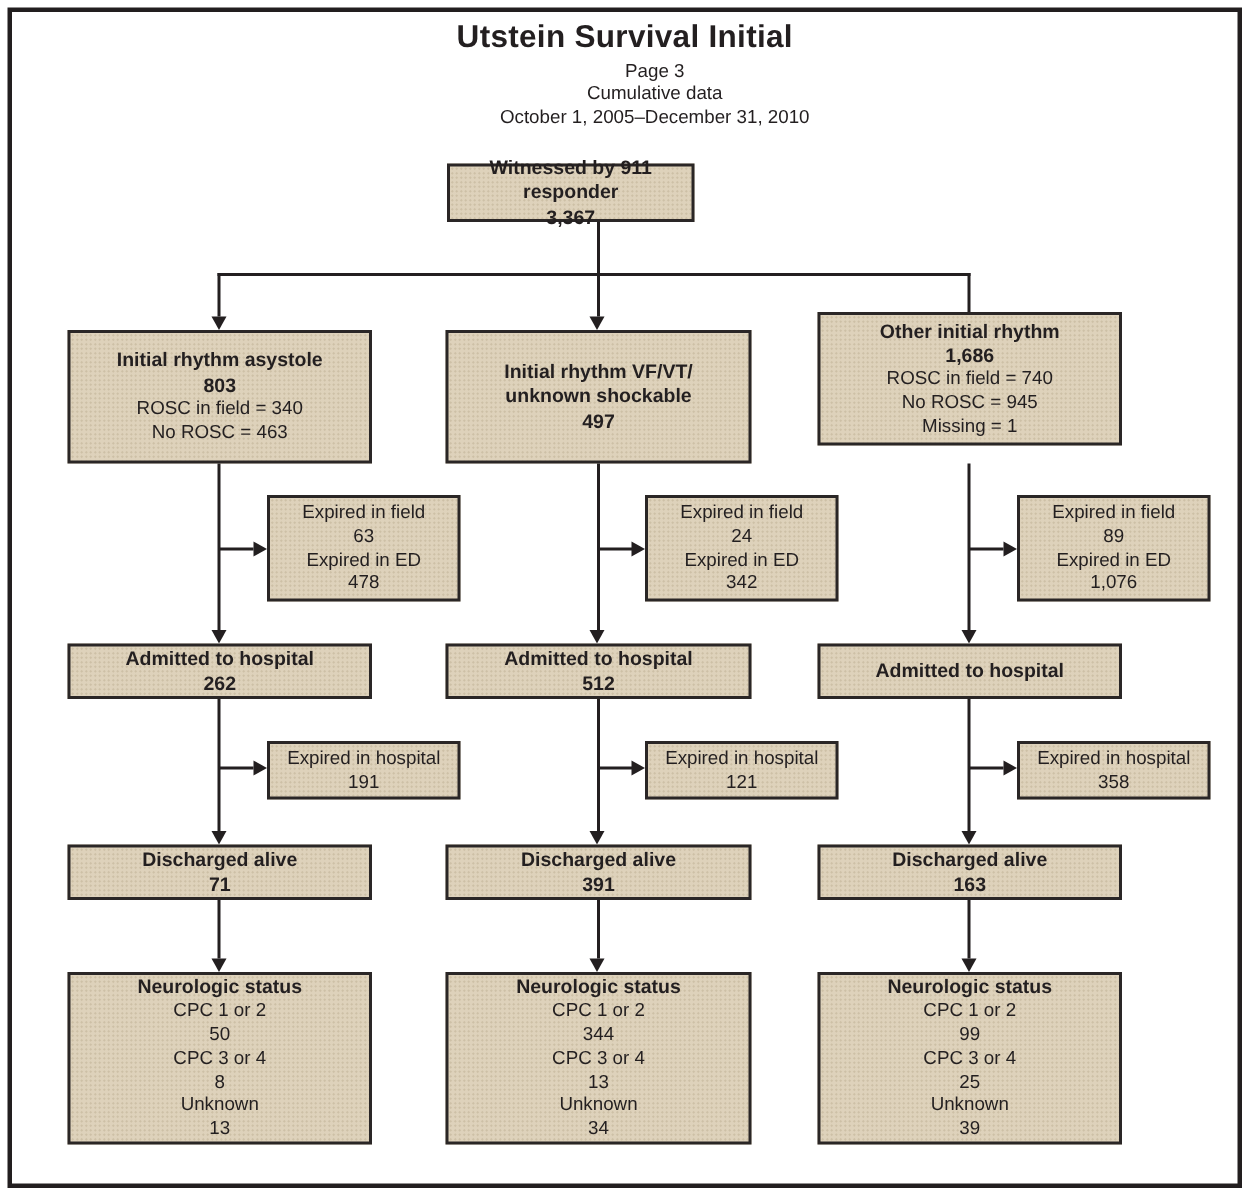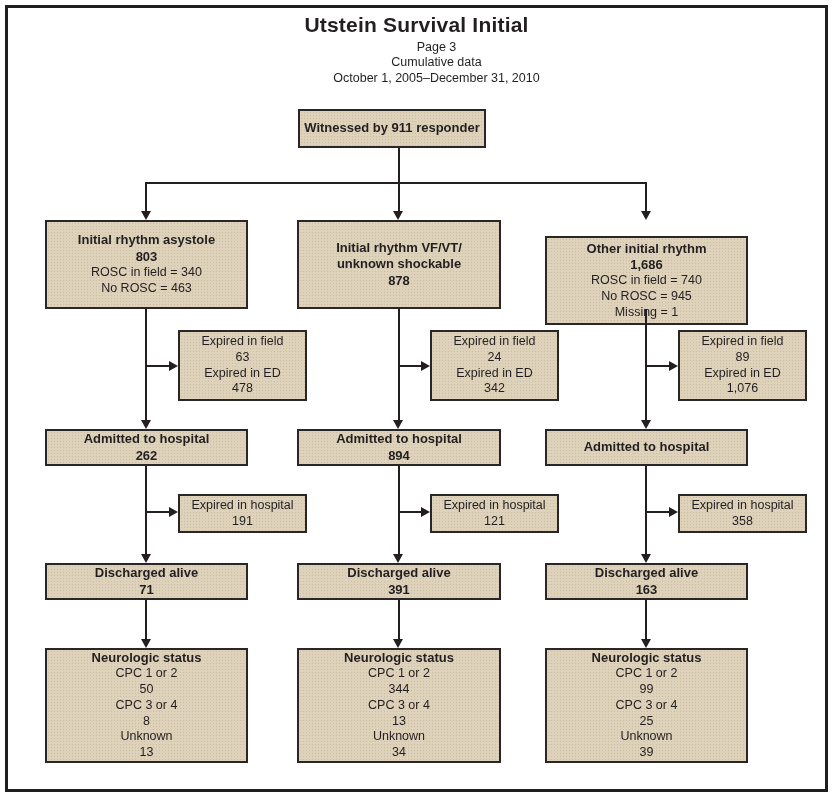--- a/index.html
+++ b/index.html
@@ -40,22 +40,23 @@
 
 <div class="frame"></div>
 
 <div class="hdr">
   <h1>Utstein Survival Initial</h1>
   <div class="sub">Page 3
 Cumulative data
 October 1, 2005–December 31, 2010</div>
 </div>
 
-<div class="box" style="left:298px;top:109px;width:188px;height:39px;">
+<div class="box" style="left:298px;top:109px;width:165px;height:39px;">
   <div class="t">Witnessed by 911 responder</div>
+  <div class="t">3,367</div>
 </div>
 
 <div class="vl" style="left:398px;top:148px;height:35px;"></div>
 <div class="hl" style="left:145px;top:182px;width:502px;"></div>
 <div class="vl" style="left:145px;top:182px;height:29px;"></div>
 <div class="vl" style="left:398px;top:182px;height:29px;"></div>
 <div class="vl" style="left:645px;top:182px;height:29px;"></div>
 <div class="arrd" style="left:141px;top:211px;"></div>
 <div class="arrd" style="left:393px;top:211px;"></div>
 <div class="arrd" style="left:641px;top:211px;"></div>
@@ -100,35 +101,35 @@
 50
 CPC 3 or 4
 8
 Unknown
 13</div>
 </div>
 
 <div class="box" style="left:297px;top:220px;width:204px;height:89px;justify-content:center;">
   <div class="t">Initial rhythm VF/VT/
 unknown shockable</div>
-  <div class="t">878</div>
+  <div class="t">497</div>
 </div>
 <div class="vl" style="left:398px;top:309px;height:111px;"></div>
 <div class="arrd" style="left:393px;top:420px;"></div>
 <div class="hl" style="left:399px;top:365px;width:23px;"></div>
 <div class="arrr" style="left:421px;top:360.5px;"></div>
 <div class="box" style="left:430px;top:330px;width:129px;height:71px;">
   <div class="d">Expired in field
 24
 Expired in ED
 342</div>
 </div>
 <div class="box" style="left:297px;top:429px;width:204px;height:37px;">
   <div class="t">Admitted to hospital</div>
-  <div class="t">894</div>
+  <div class="t">512</div>
 </div>
 <div class="vl" style="left:398px;top:466px;height:88px;"></div>
 <div class="arrd" style="left:393px;top:554px;"></div>
 <div class="hl" style="left:399px;top:511px;width:23px;"></div>
 <div class="arrr" style="left:421px;top:506.5px;"></div>
 <div class="box" style="left:430px;top:494px;width:129px;height:39px;">
   <div class="d">Expired in hospital</div>
   <div class="d">121</div>
 </div>
 <div class="box" style="left:297px;top:563px;width:204px;height:37px;">
@@ -140,21 +141,21 @@
 <div class="box" style="left:297px;top:648px;width:204px;height:115px;">
   <div class="t">Neurologic status</div>
   <div class="d">CPC 1 or 2
 344
 CPC 3 or 4
 13
 Unknown
 34</div>
 </div>
 
-<div class="box" style="left:545px;top:236px;width:203px;height:89px;">
+<div class="box" style="left:545px;top:208px;width:203px;height:89px;">
   <div class="t">Other initial rhythm</div>
   <div class="t">1,686</div>
   <div class="d">ROSC in field = 740
 No ROSC = 945
 Missing = 1</div>
 </div>
 <div class="vl" style="left:645px;top:309px;height:111px;"></div>
 <div class="arrd" style="left:641px;top:420px;"></div>
 <div class="hl" style="left:646px;top:365px;width:23px;"></div>
 <div class="arrr" style="left:669px;top:360.5px;"></div>

